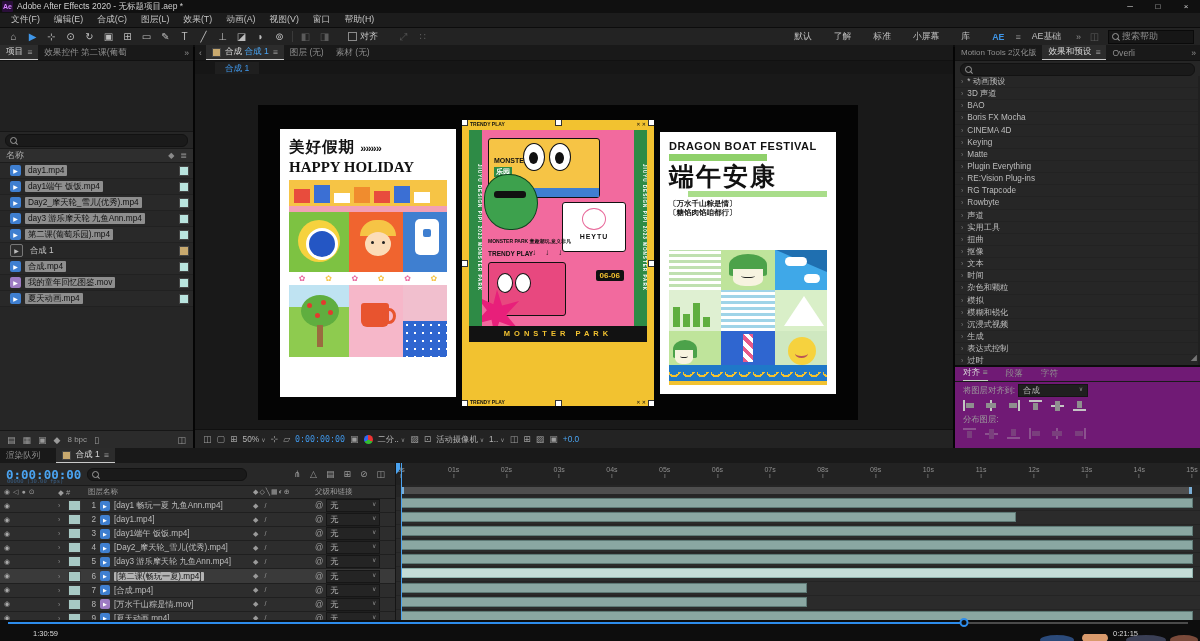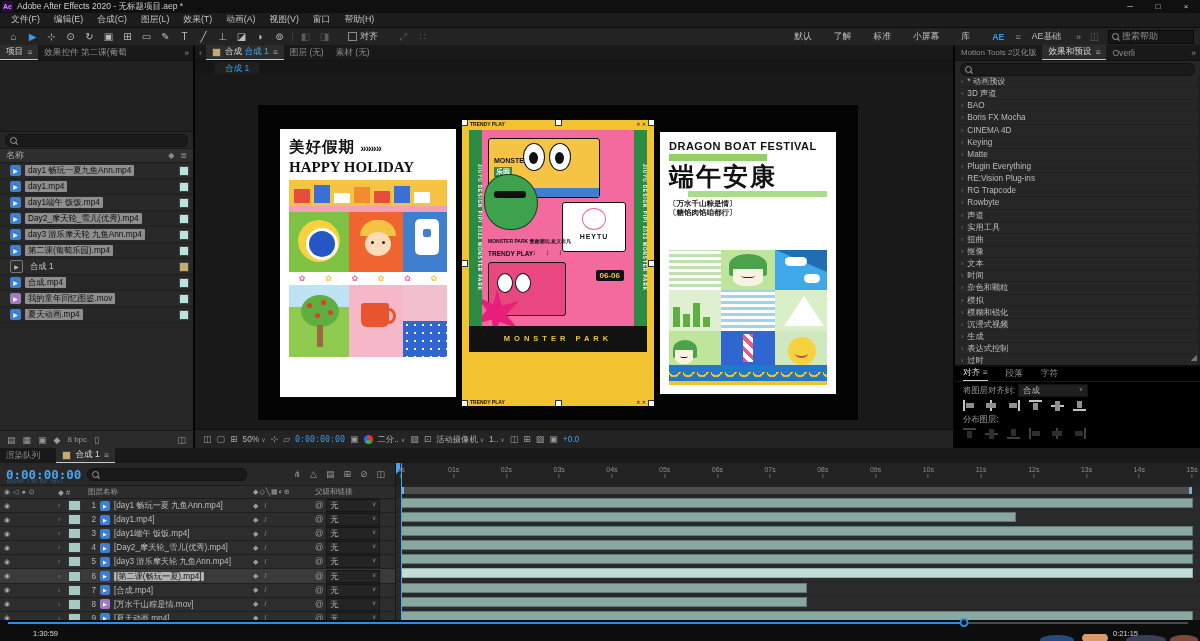--- a/index.html
+++ b/index.html
@@ -126,21 +126,21 @@
   .heytu{font-size:7px;font-weight:bold;color:#111;letter-spacing:1px;margin-top:3px;}
   .tagline{position:absolute;left:6px;top:108px;font-size:5px;color:#111;font-weight:bold;white-space:nowrap;}
   .midplay{position:absolute;left:6px;top:120px;font-size:6.5px;font-weight:bold;color:#111;}
   .arrows3{position:absolute;left:50px;top:118px;color:#111;font-size:8px;letter-spacing:9px;}
   .pcard{position:absolute;left:6px;top:132px;width:76px;height:52px;background:#e8487f;border:1.5px solid #111;border-radius:3px;}
   .pcard .peye{position:absolute;left:8px;top:10px;width:14px;height:18px;background:#fff;border:1px solid #111;border-radius:50%;}
   .pcard .peye+.peye{left:26px;}
   .datechip{position:absolute;right:10px;top:140px;background:#111;color:#f2c230;font-size:8px;font-weight:bold;padding:1px 4px;border-radius:2px;}
   .star{position:absolute;left:-8px;bottom:-10px;width:46px;height:46px;background:#e81f7a;
         clip-path:polygon(50% 0,61% 35%,98% 25%,70% 55%,95% 85%,55% 70%,45% 100%,38% 66%,2% 75%,28% 45%,5% 15%,42% 32%);}
-  .p2foot{height:26px;background:#121212;color:#f2c230;display:flex;align-items:center;justify-content:center;font-size:7.5px;font-weight:bold;letter-spacing:4px;}
+  .p2foot{height:16px;background:#121212;color:#f2c230;display:flex;align-items:center;justify-content:center;font-size:7.5px;font-weight:bold;letter-spacing:4px;}
   .hd{position:absolute;width:5px;height:5px;background:#fff;border:1px solid #333;z-index:5;}
   
   #p3{width:176px;height:262px;background:#fff;padding:8px 9px;box-sizing:border-box;}
   .p3t{font-weight:900;font-size:11px;color:#111;white-space:nowrap;letter-spacing:.5px;}
   .p3bar{height:7px;background:#8fd06a;width:62%;margin:2px 0;}
   .p3bar.b2{width:88%;margin-left:12%;height:6px;background:#a9dd8a;}
   .p3h{font-weight:900;font-size:25px;color:#111;letter-spacing:2px;line-height:1.05;white-space:nowrap;}
   .p3br{font-size:7.5px;font-weight:bold;color:#111;line-height:1.25;margin-top:2px;}
   .p3grid{position:absolute;left:9px;right:9px;bottom:8px;top:118px;display:grid;
           grid-template-columns:33% 34% 33%;grid-template-rows:30% 30% 25% 15%;}
@@ -166,21 +166,21 @@
   .waveband{grid-column:1/4;background:#1f78c8;position:relative;border-bottom:4px solid #f2c230;}
   .waveband::before{content:"";position:absolute;left:0;right:0;top:45%;height:5px;
      background:radial-gradient(circle at 5px -2px,transparent 5px,#f2c230 5px 7px,transparent 7px);background-size:14px 10px;background-repeat:repeat-x;}
   
   #effects{left:955px;top:45px;width:245px;height:403px;}
   .fxlist{position:absolute;top:31px;left:0;right:0;bottom:83px;overflow:hidden;border-right:2px solid #202020;}
   .fxrow{height:11.15px;display:flex;align-items:center;padding-left:6px;color:#bdbdbd;font-size:8.2px;border-bottom:1px solid #222;background:#262626;}
   .fxrow .tw{color:#777;margin-right:4px;font-size:7px;}
   .fxcorner{position:absolute;right:3px;bottom:86px;color:#777;font-size:8px;}
   
-  .alignp{position:absolute;left:0;right:0;bottom:0;height:81px;background:#000000;border-top:2px solid #0c0c0c;}
+  .alignp{position:absolute;left:0;right:0;bottom:0;height:81px;background:#701a75;border-top:2px solid #0c0c0c;}
   .altabs{display:flex;height:14px;align-items:center;padding:0 8px;gap:18px;font-size:8.6px;color:#8f8f8f;border-bottom:1px solid #1a1a1a;}
   .altabs .active{color:#d6d6d6;border-bottom:1px solid #c9c9c9;padding-bottom:1px;}
   .alrow{display:flex;align-items:center;padding:2px 8px 0;color:#9d9d9d;font-size:8.3px;gap:3px;}
   .aldrop{background:#1f1f1f;border:1px solid #141414;padding:0 4px;min-width:60px;display:flex;justify-content:space-between;color:#bbb;}
   .alicons{display:flex;gap:9px;padding:3px 8px;}
   .ali{width:13px;height:11px;position:relative;}
   .ali::before{content:"";position:absolute;background:#c4c4c4;}
   .ali::after{content:"";position:absolute;background:#8f8f8f;}
   .ali.l::before{left:0;top:0;width:2px;height:11px;} .ali.l::after{left:3px;top:3px;width:8px;height:5px;}
   .ali.ch::before{left:5px;top:0;width:2px;height:11px;} .ali.ch::after{left:1px;top:3px;width:10px;height:5px;}
@@ -332,25 +332,20 @@
     </div>
     <div class="lhead">
       <span>名称</span>
       <span class="right">
         <span>◆</span>
         <span>≣</span>
       </span>
     </div>
     <div>
 
-        <div class="pitem k-video">
-          <span class="fic">▶</span>
-          <span class="pname">day1 畅玩一夏九鱼Ann.mp4</span>
-          <span class="chip"></span>
-        </div>
 
         <div class="pitem k-video">
           <span class="fic">▶</span>
           <span class="pname">day1.mp4</span>
           <span class="chip"></span>
         </div>
 
         <div class="pitem k-video">
           <span class="fic">▶</span>
           <span class="pname">day1端午 饭饭.mp4</span>

